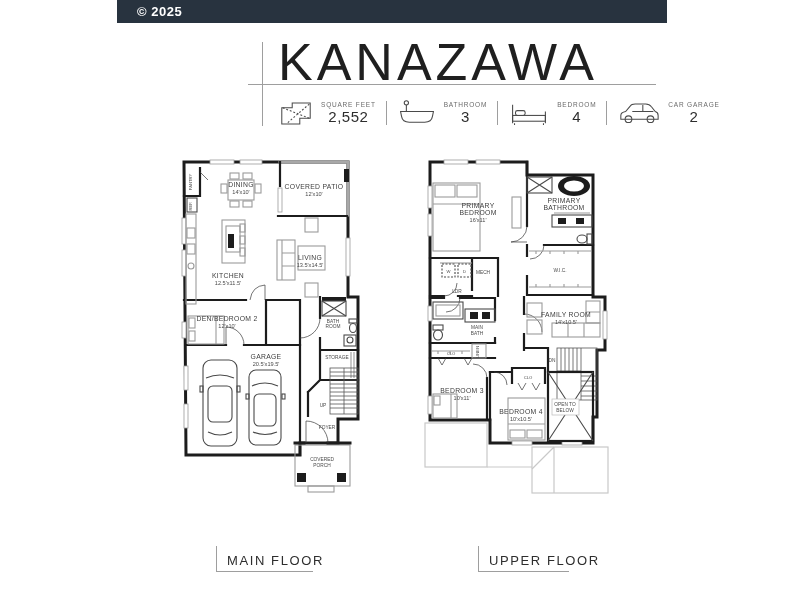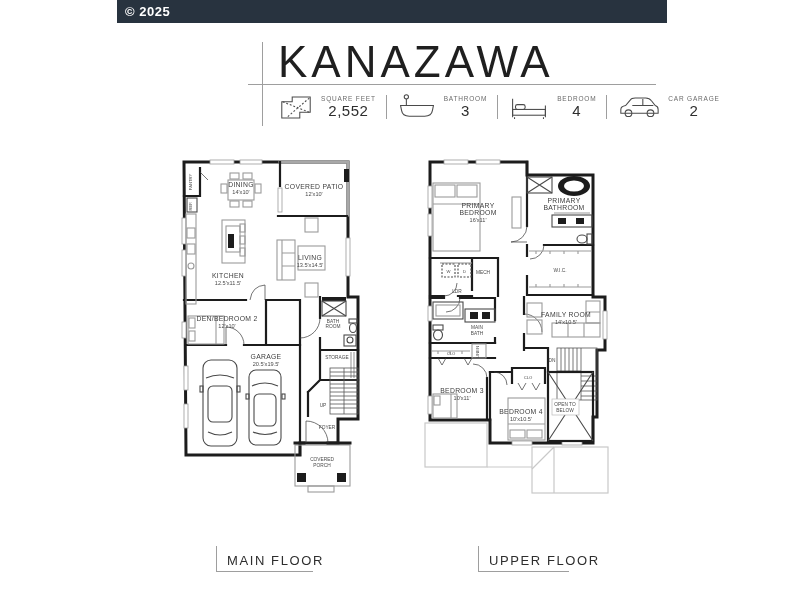--- a/index.html
+++ b/index.html
@@ -1,26 +1,26 @@
 <!DOCTYPE html>
 <html><head>
 <meta charset="utf-8">
 <style>
   html,body{margin:0;padding:0;background:#fff;}
   .page{position:relative;width:789px;height:592px;background:#fff;overflow:hidden;
         font-family:"Liberation Sans",sans-serif;}
   .copyright-bar{position:absolute;left:117px;top:0;width:550px;height:23px;
         background:#28333F;color:#fff;display:flex;align-items:center;}
-  .copyright-bar span{font-size:13px;font-weight:bold;letter-spacing:.5px;padding-left:8px;}
+  .copyright-bar span{font-size:13px;font-weight:bold;letter-spacing:.5px;padding-left:20px;}
   .title{position:absolute;left:262px;top:40px;width:394px;height:44px;
-        font-size:44px;font-weight:300;letter-spacing:4px;color:#1f1f1f;
+        font-size:52px;font-weight:300;letter-spacing:4px;color:#1f1f1f;
         padding-left:16px;line-height:44px;white-space:nowrap;}
   .hrule{position:absolute;left:248px;top:84px;width:408px;height:1px;background:#9e9e9e;}
   .vrule{position:absolute;left:262px;top:42px;width:1px;height:84px;background:#9e9e9e;}
-  .stats{position:absolute;left:268px;top:90px;height:34px;display:flex;align-items:center;justify-content:flex-end;}
+  .stats{position:absolute;left:268px;top:96px;height:34px;display:flex;align-items:center;justify-content:flex-end;}
   .stat{display:flex;align-items:center;gap:7px;padding:0 10px;}
   .stat .txt{display:flex;flex-direction:column;align-items:center;}
   .stat .lbl{font-size:6.5px;letter-spacing:.8px;color:#6a6a6a;white-space:nowrap;}
   .stat .val{font-size:15px;color:#2e2e2e;letter-spacing:.5px;}
   .sep{width:1px;height:24px;background:#9e9e9e;}
   .icon svg{display:block;}
   .plan{position:absolute;}
   .floor-caption{position:absolute;border-left:1px solid #9e9e9e;border-bottom:1px solid #9e9e9e;
         padding:7px 0 3px 10px;font-size:13px;letter-spacing:1.6px;color:#2e2e2e;white-space:nowrap;}
   

